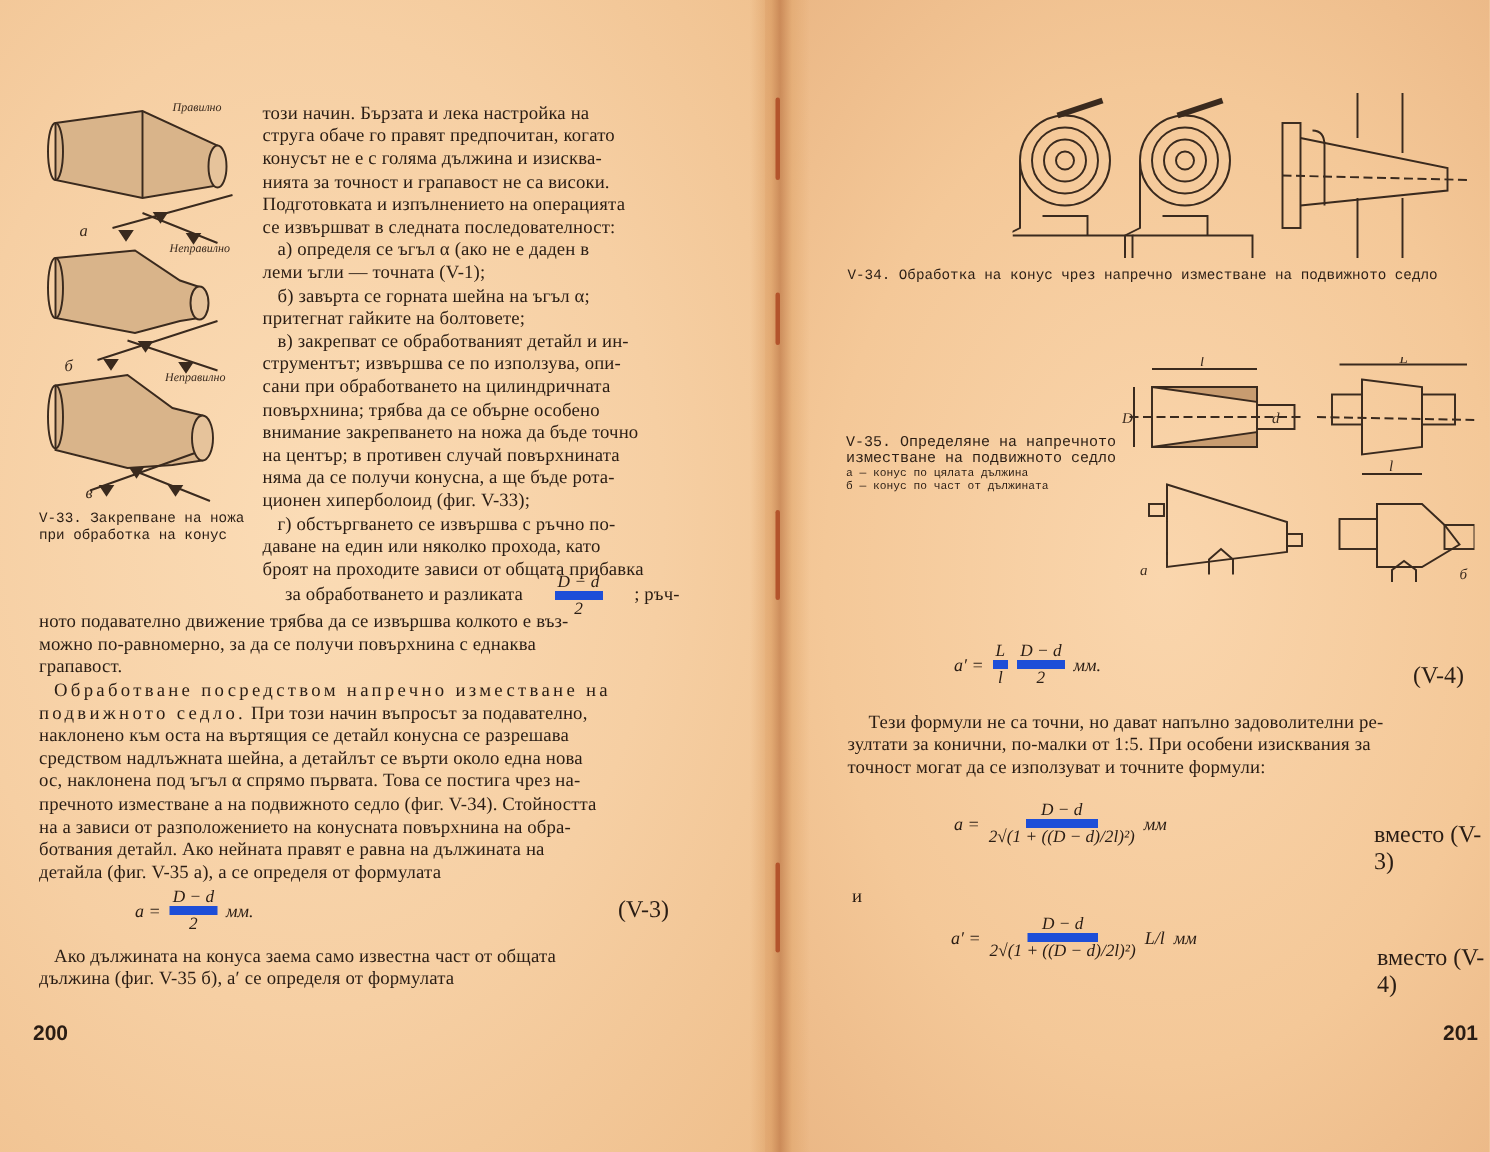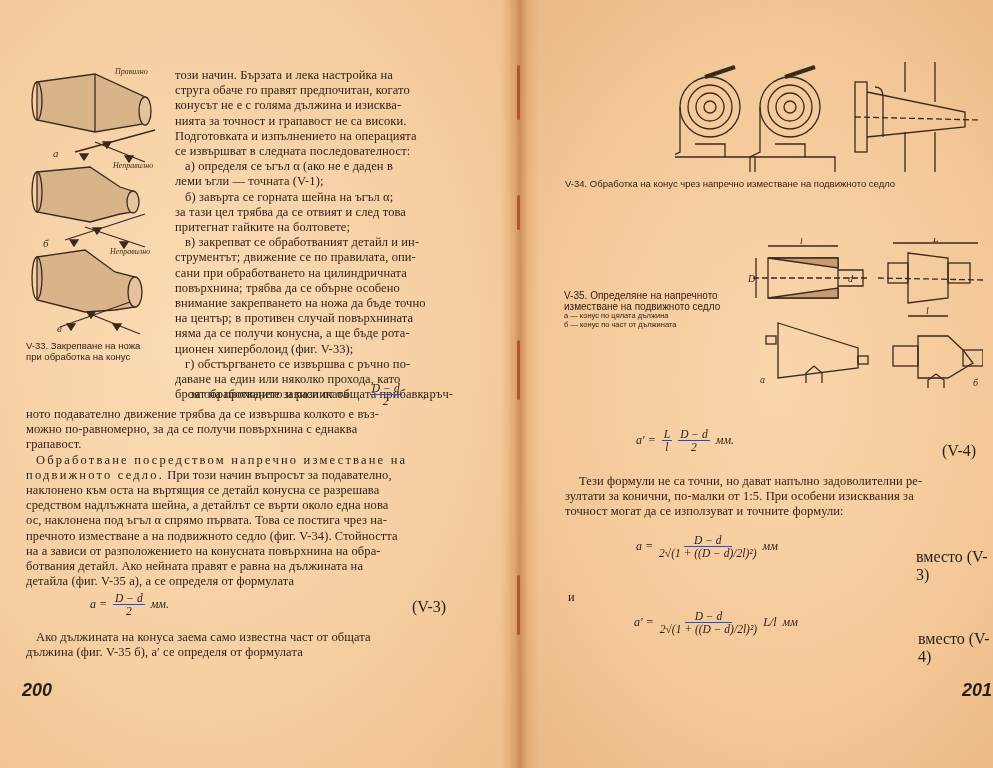--- a/index.html
+++ b/index.html
@@ -21,27 +21,27 @@
     background: radial-gradient(ellipse at 55% 50%, #fad6ad 0%, #f4c898 60%, #eab684 100%);
   }
   .gutter {
     position:absolute; left:500px; top:0; width:40px; height:768px;
     background: linear-gradient(90deg, rgba(240,200,150,0) 0%, rgba(214,150,90,0.55) 35%, rgba(190,120,70,0.7) 50%, rgba(220,160,100,0.45) 70%, rgba(240,200,150,0) 100%);
   }
   .stitch { position:absolute; left:517px; width:3px; background:#b3542c; border-radius:2px; }
   .txt { position:absolute; font-size:12.5px; line-height:15.2px; text-align:justify; letter-spacing:0.1px; }
   .line { display:block; white-space:nowrap; }
   .spaced { letter-spacing:2.2px; }
-  .caption { position:absolute; font-family:Liberation Sans, sans-serif; font-size:9.5px; line-height:11px; }
+  .caption { position:absolute; font-family:Liberation Mono, monospace; font-size:9.5px; line-height:11px; }
   .caption.small { font-size:7.5px; line-height:8.5px; }
   .formula { position:absolute; font-size:12px; font-style:italic; display:flex; align-items:center; gap:6px; }
   .frac { display:inline-flex; flex-direction:column; align-items:center; font-style:italic; font-size:11.5px; line-height:12px; }
-  .frac .num { border-bottom:1px solid #1d4ed8; padding:0 2px;font-style:italic; }
+  .frac .num { border-bottom:6px solid #1d4ed8; padding:0 2px;font-style:italic; }
   .eqnum { position:absolute; font-size:16px; }
-  .pagenum { position:absolute; font-family:"Liberation Sans", "DejaVu Sans", sans-serif; font-weight:bold; font-size:18px;font-style:italic; }
+  .pagenum { position:absolute; font-family:"Liberation Sans", "DejaVu Sans", sans-serif; font-weight:bold; font-size:14px; }
   .fig { position:absolute; }
 </style>
 </head>
 <body>
 
 <div class="page page-left"></div>
 <div class="page page-right"></div>
 <div class="gutter"></div>
 <div class="stitch" style="top:65px;height:55px"></div>
 <div class="stitch" style="top:195px;height:35px"></div>
@@ -86,24 +86,23 @@
 <div class="txt" style="left:175px;top:68px;width:280px">
   <span class="line">този начин. Бързата и лека настройка на</span>
   <span class="line">струга обаче го правят предпочитан, когато</span>
   <span class="line">конусът не е с голяма дължина и изисква-</span>
   <span class="line">нията за точност и грапавост не са високи.</span>
   <span class="line">Подготовката и изпълнението на операцията</span>
   <span class="line">се извършват в следната последователност:</span>
   <span class="line" style="padding-left:10px">а) определя се ъгъл α (ако не е даден в</span>
   <span class="line">леми ъгли — точната (V-1);</span>
   <span class="line" style="padding-left:10px">б) завърта се горната шейна на ъгъл α;</span>
-  <span class="line">за тази цел трябва да се отвият и след това</span>
   <span class="line">притегнат гайките на болтовете;</span>
   <span class="line" style="padding-left:10px">в) закрепват се обработваният детайл и ин-</span>
-  <span class="line">струментът; движение се по правилата, опи-</span>
+  <span class="line">струментът; извършва се по използува, опи-</span>
   <span class="line">сани при обработването на цилиндричната</span>
   <span class="line">повърхнина; трябва да се обърне особено</span>
   <span class="line">внимание закрепването на ножа да бъде точно</span>
   <span class="line">на център; в противен случай повърхнината</span>
   <span class="line">няма да се получи конусна, а ще бъде рота-</span>
   <span class="line">ционен хиперболоид (фиг. V-33);</span>
   <span class="line" style="padding-left:10px">г) обстъргването се извършва с ръчно по-</span>
   <span class="line">даване на един или няколко прохода, като</span>
   <span class="line">броят на проходите зависи от общата прибавка</span>
 </div>

